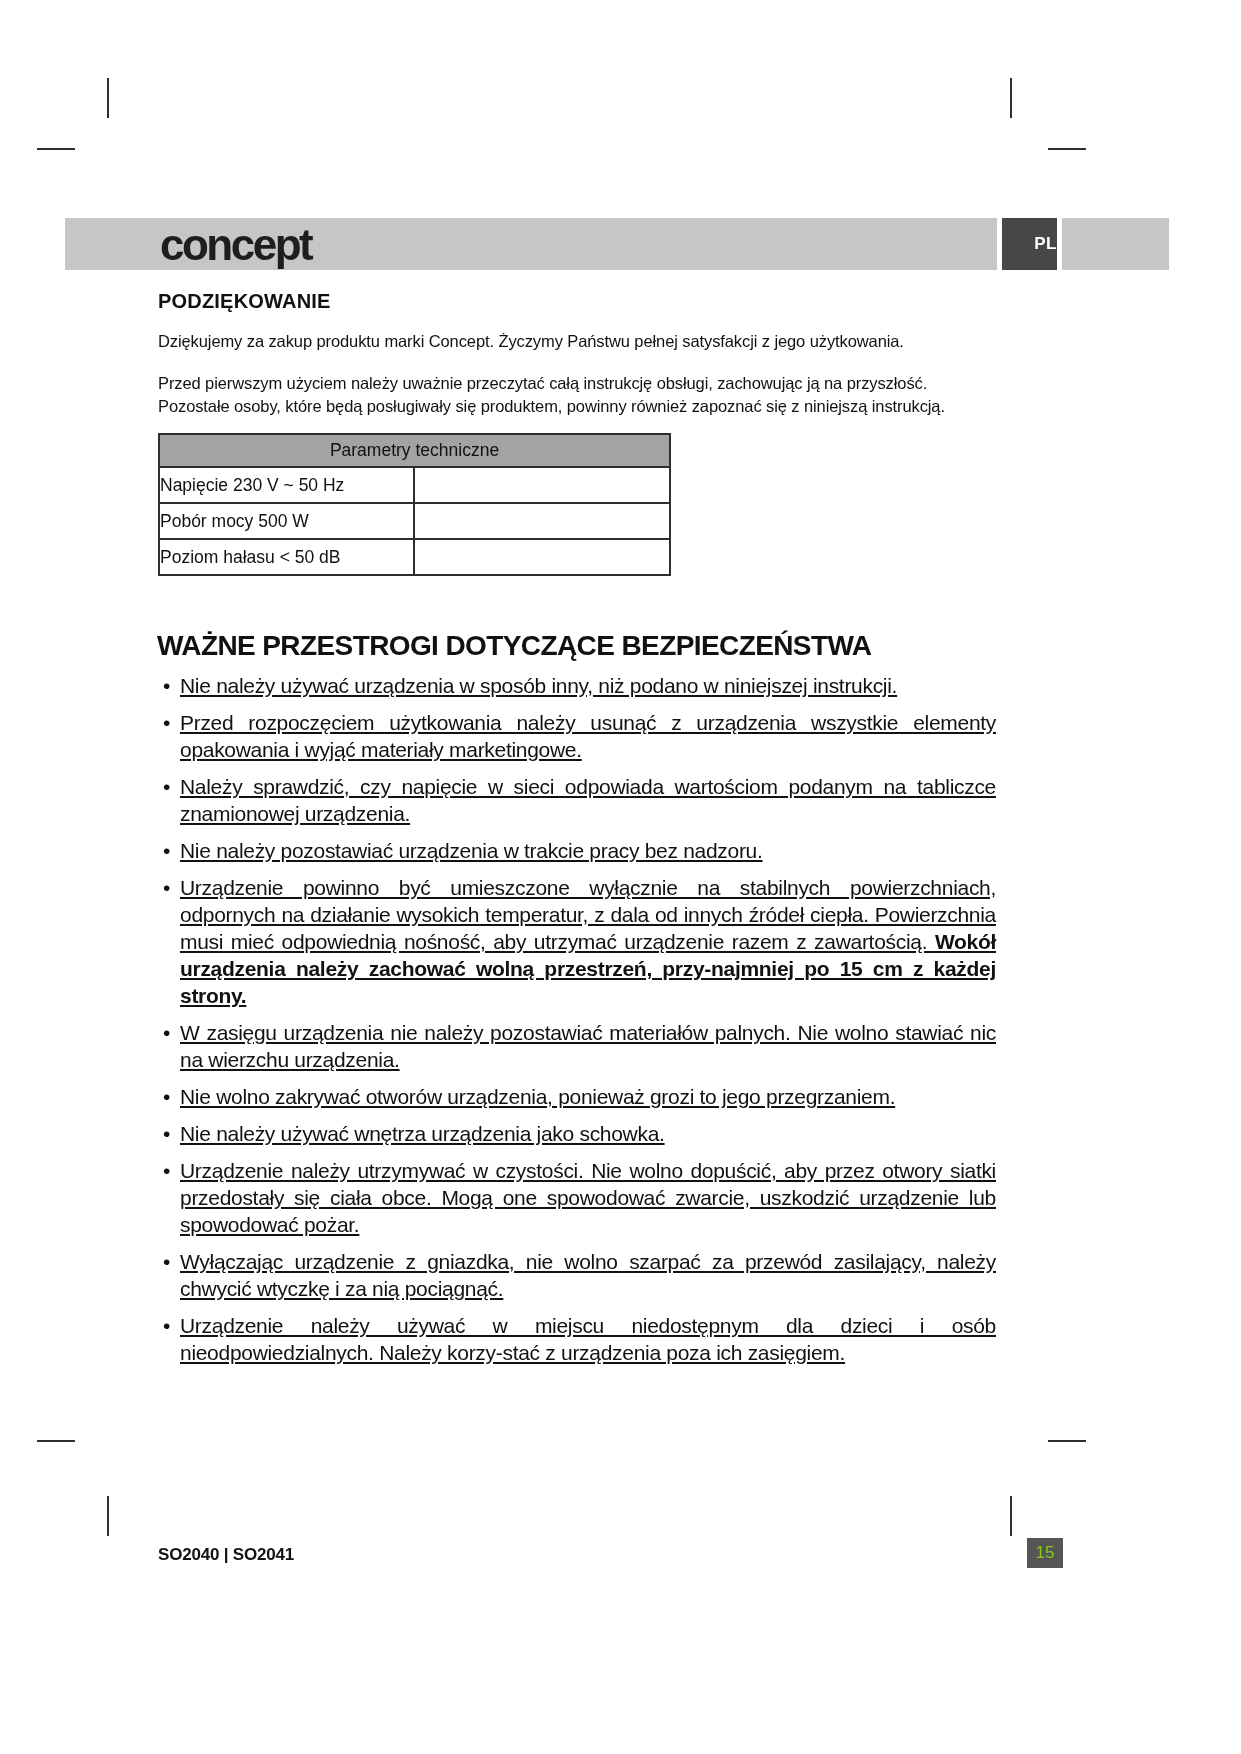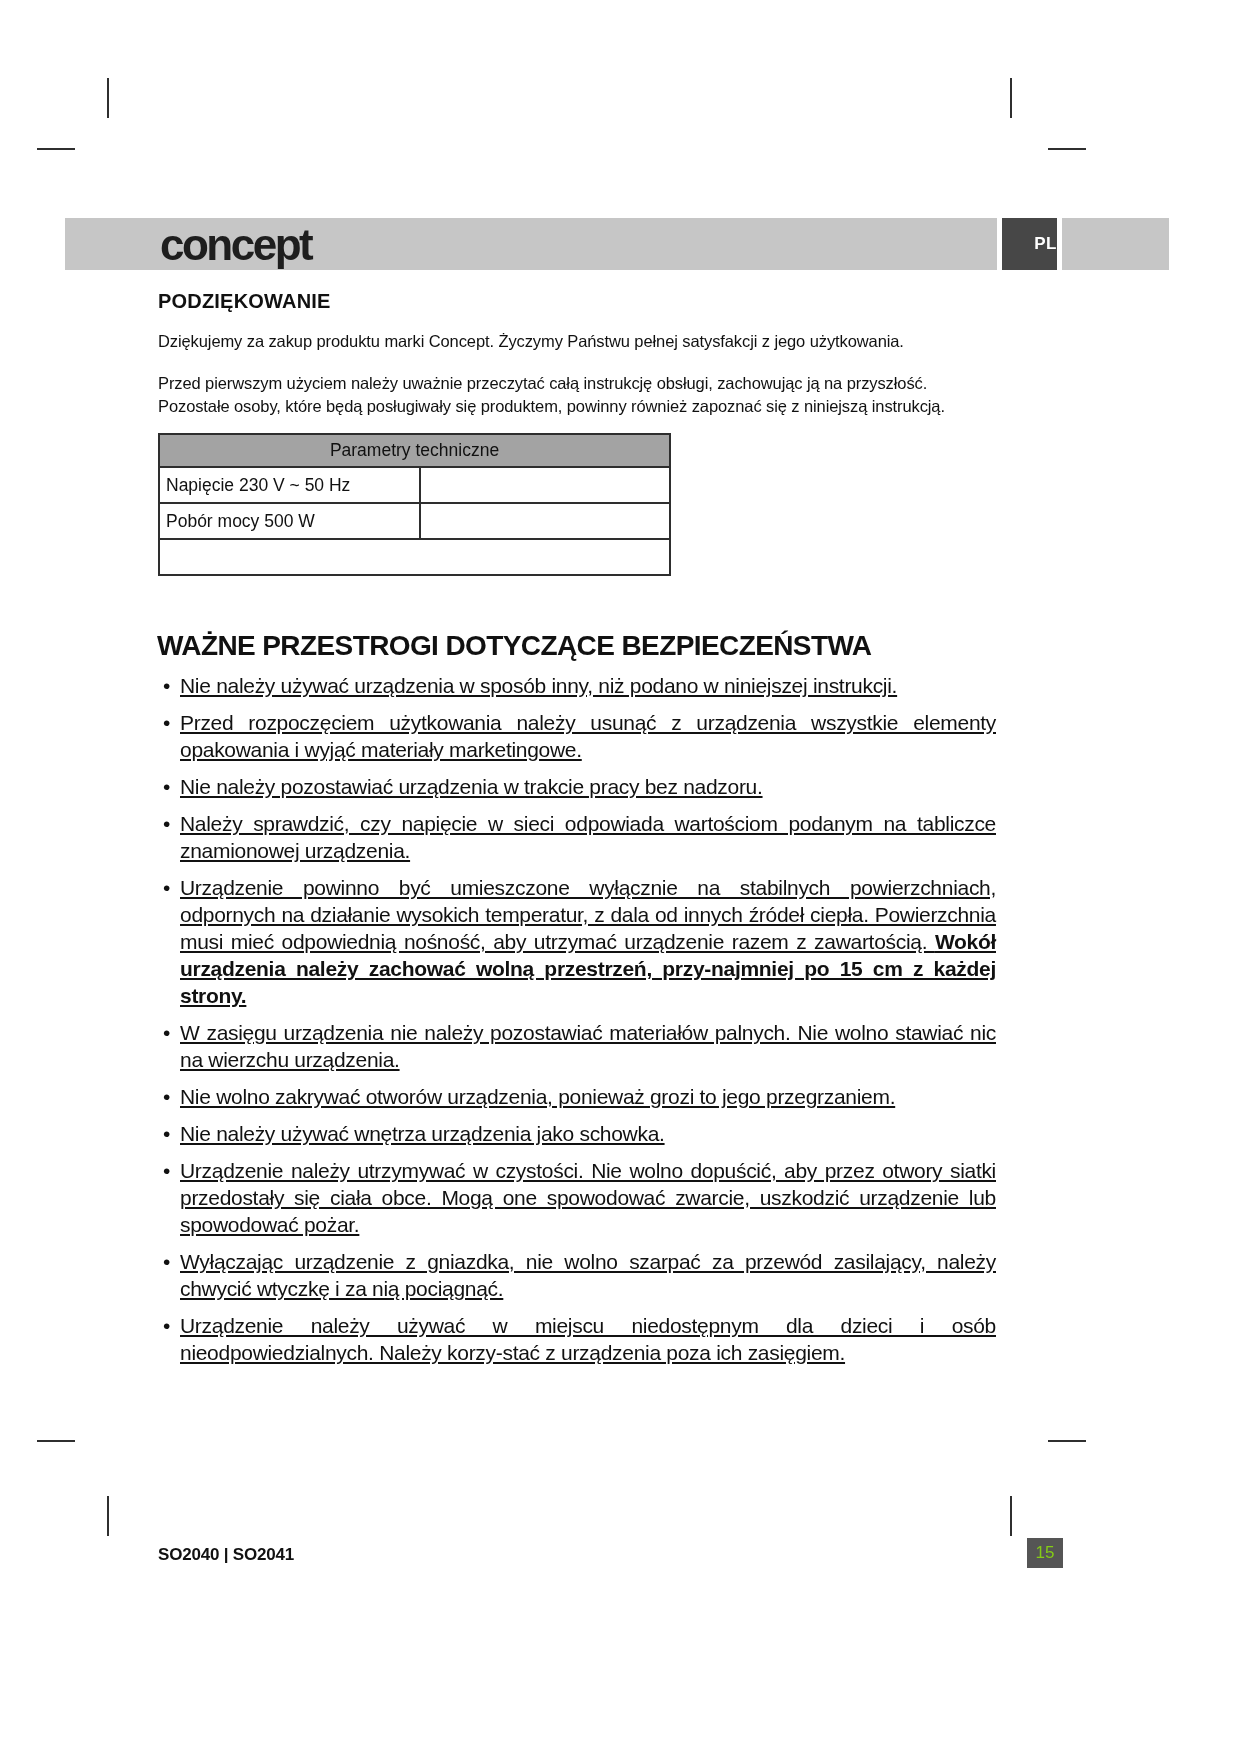--- a/index.html
+++ b/index.html
@@ -49,21 +49,21 @@
     border:2px solid #2e2e2e;font-size:17.5px;
   }
   .ptable-header{
     height:31px;background:#a3a3a3;border-bottom:2px solid #2e2e2e;
     display:flex;align-items:center;justify-content:center;
   }
   .ptable-row{display:flex;height:34px;border-bottom:2px solid #2e2e2e;}
   .ptable-row:last-child{border-bottom:none;}
   .cell-label{
     width:253px;border-right:2px solid #2e2e2e;
-    display:flex;align-items:center;padding-left:6px;
+    display:flex;align-items:center;padding-left:0;
   }
   .cell-value{flex:1;}
 
   .safety-title{
     position:absolute;left:157px;top:630px;
     font-size:28px;font-weight:bold;letter-spacing:-0.6px;
     white-space:nowrap;
   }
   .safety-list{
     position:absolute;left:160px;top:672px;width:836px;
@@ -124,30 +124,31 @@
     <div class="ptable-header">Parametry techniczne</div>
     <div class="ptable-row">
       <div class="cell-label">Napięcie 230 V ~ 50 Hz</div>
       <div class="cell-value"></div>
     </div>
     <div class="ptable-row">
       <div class="cell-label">Pobór mocy 500 W</div>
       <div class="cell-value"></div>
     </div>
     <div class="ptable-row">
+      <div class="cell-label">Poziom hałasu &lt; 50 dB</div>
       <div class="cell-value"></div>
     </div>
   </div>
 
   <div class="safety-title">WAŻNE PRZESTROGI DOTYCZĄCE BEZPIECZEŃSTWA</div>
   <ul class="safety-list">
     <li><span>Nie należy używać urządzenia w sposób inny, niż podano w niniejszej instrukcji.</span><span class="bold-seg"></span></li>
     <li><span>Przed rozpoczęciem użytkowania należy usunąć z urządzenia wszystkie elementy opakowania i wyjąć materiały marketingowe.</span><span class="bold-seg"></span></li>
+    <li><span>Należy sprawdzić, czy napięcie w sieci odpowiada wartościom podanym na tabliczce znamionowej urządzenia.</span><span class="bold-seg"></span></li>
     <li><span>Nie należy pozostawiać urządzenia w trakcie pracy bez nadzoru.</span><span class="bold-seg"></span></li>
-    <li><span>Należy sprawdzić, czy napięcie w sieci odpowiada wartościom podanym na tabliczce znamionowej urządzenia.</span><span class="bold-seg"></span></li>
     <li><span>Urządzenie powinno być umieszczone wyłącznie na stabilnych powierzchniach, odpornych na działanie wysokich temperatur, z dala od innych źródeł ciepła. Powierzchnia musi mieć odpowiednią nośność, aby utrzymać urządzenie razem z zawartością. </span><span class="bold-seg">Wokół urządzenia należy zachować wolną przestrzeń, przy-najmniej po 15 cm z każdej strony.</span></li>
     <li><span>W zasięgu urządzenia nie należy pozostawiać materiałów palnych. Nie wolno stawiać nic na wierzchu urządzenia.</span><span class="bold-seg"></span></li>
     <li><span>Nie wolno zakrywać otworów urządzenia, ponieważ grozi to jego przegrzaniem.</span><span class="bold-seg"></span></li>
     <li><span>Nie należy używać wnętrza urządzenia jako schowka.</span><span class="bold-seg"></span></li>
     <li><span>Urządzenie należy utrzymywać w czystości. Nie wolno dopuścić, aby przez otwory siatki przedostały się ciała obce. Mogą one spowodować zwarcie, uszkodzić urządzenie lub spowodować pożar.</span><span class="bold-seg"></span></li>
     <li><span>Wyłączając urządzenie z gniazdka, nie wolno szarpać za przewód zasilający, należy chwycić wtyczkę i za nią pociągnąć.</span><span class="bold-seg"></span></li>
     <li><span>Urządzenie należy używać w miejscu niedostępnym dla dzieci i osób nieodpowiedzialnych. Należy korzy-stać z urządzenia poza ich zasięgiem.</span><span class="bold-seg"></span></li>
   </ul>
 
   <div class="footer-model">SO2040 | SO2041</div>

